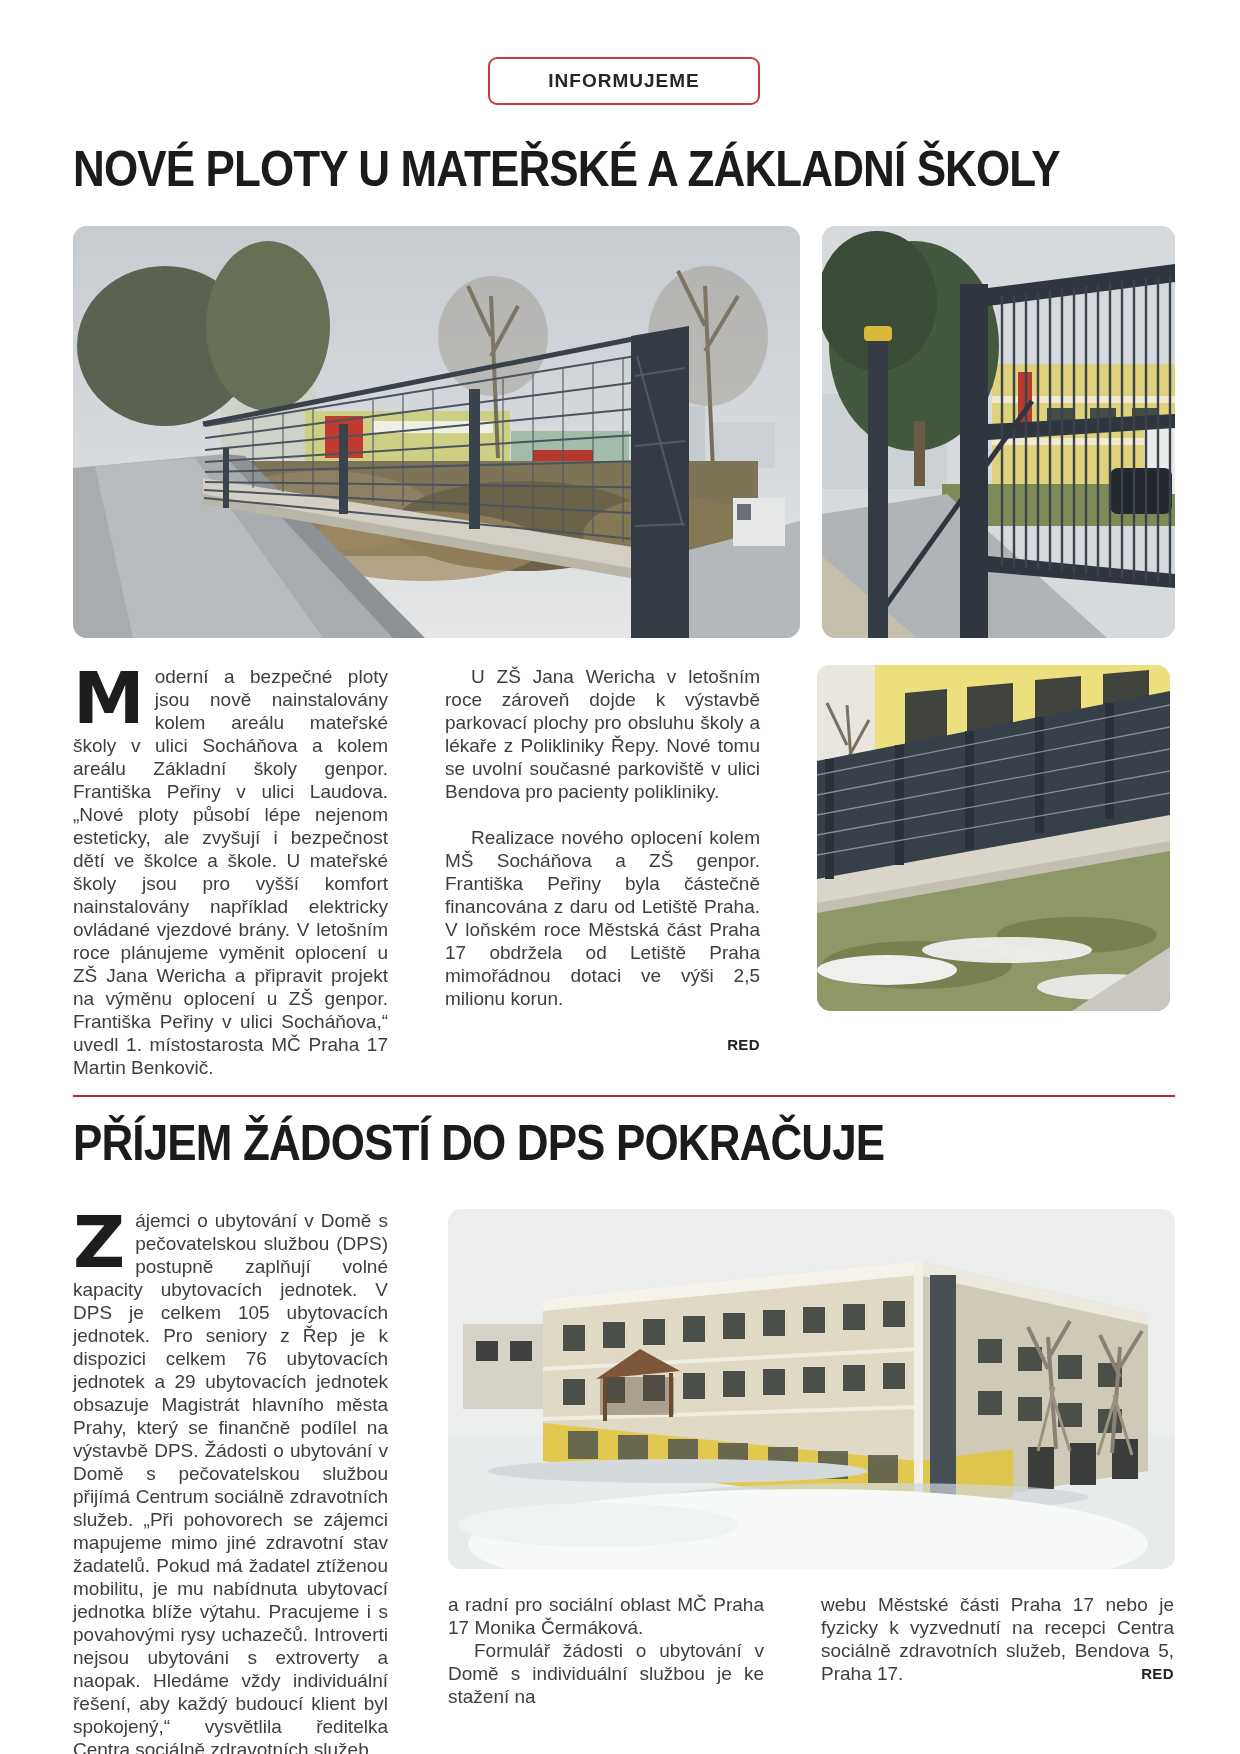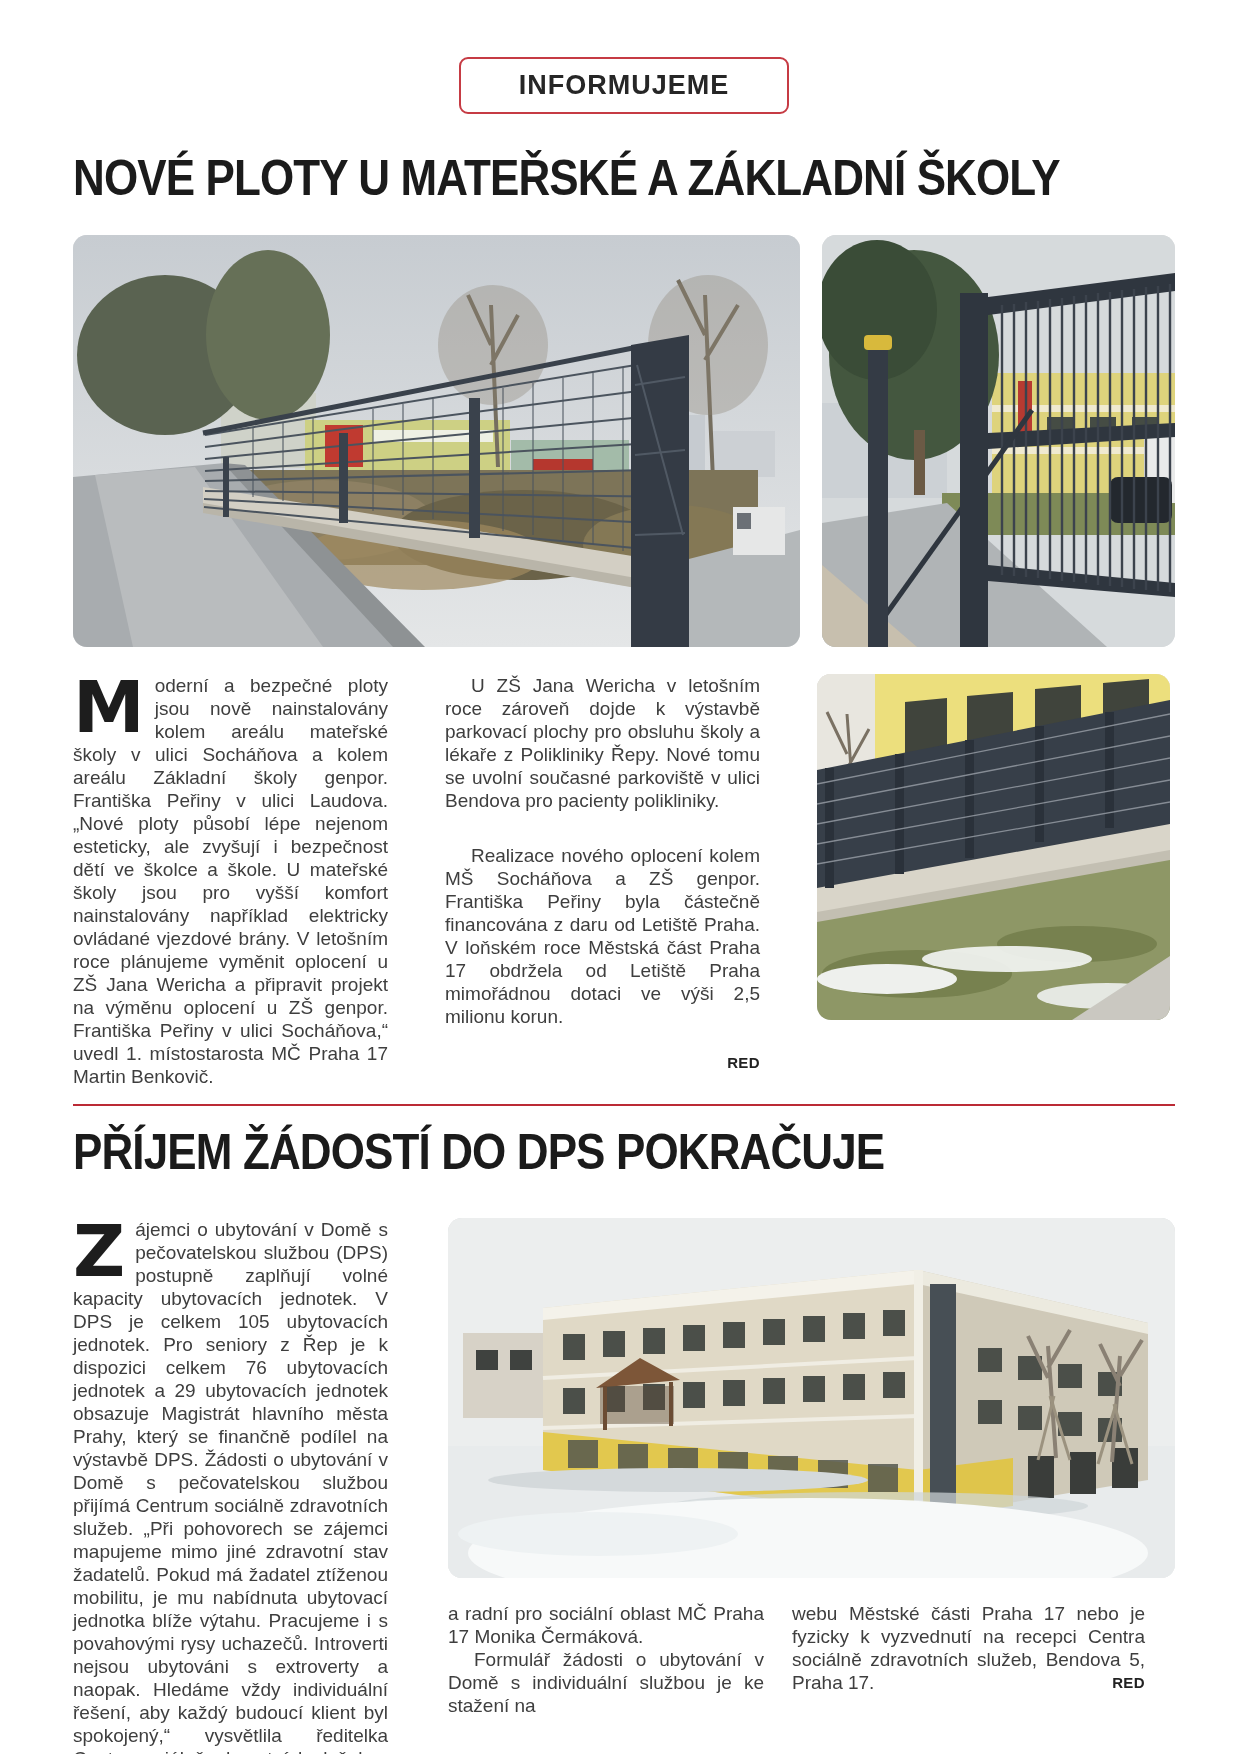--- a/index.html
+++ b/index.html
@@ -3,41 +3,41 @@
 <meta charset="utf-8">
 <style>
   html,body{margin:0;padding:0;background:#ffffff;}
   body{width:1240px;height:1754px;overflow:hidden;font-family:"Liberation Sans",sans-serif;}
   .page{position:relative;width:1240px;height:1754px;background:#fff;}
   .content{margin-left:73px;width:1102px;}
 
   
   .kicker-wrap{padding-top:57px;display:flex;justify-content:center;}
   .kicker{border:2px solid #c63b44;border-radius:9px;padding:11px 58px;
-          font-size:27px;font-weight:600;letter-spacing:1px;color:#262626;}
+          font-size:19px;font-weight:600;letter-spacing:1px;color:#262626;}
 
   
   .headline{margin:38px 0 0 0;font-size:50px;line-height:52px;font-weight:700;
             color:#1b1b1b;letter-spacing:-1px;transform:scaleX(.88);transform-origin:left center;white-space:nowrap;}
   .headline2{margin:20px 0 0 0;}
 
   
   .photo{border-radius:14px;overflow:hidden;background:#d8dadb;flex:none;}
   .photo svg{display:block;}
   .photos-row{display:flex;gap:22px;margin-top:31px;}
 
   
   .art1-grid{display:grid;grid-template-columns:315px 315px 353px;column-gap:57px;margin-top:27px;}
   .art2-grid{display:grid;grid-template-columns:315px 727px;column-gap:60px;margin-top:40px;}
-  .below-photo{display:grid;grid-template-columns:316px 353px;column-gap:28px;margin-top:24px;}
+  .below-photo{display:grid;grid-template-columns:316px 353px;column-gap:57px;margin-top:24px;}
 
   
   .body-p{margin:0;font-size:19px;line-height:23px;color:#3e3e3e;text-align:justify;}
   .body-p.indent{text-indent:26px;}
-  .body-p.gap-above{margin-top:32px;}
+  .body-p.gap-above{margin-top:23px;}
   .dropcap{float:left;font-family:"DejaVu Sans",sans-serif;font-weight:700;color:#1d1d1d;
            font-size:72px;line-height:58px;margin:4px 10px 0 0;}
   .attr{font-weight:700;font-size:15px;color:#222;letter-spacing:.4px;}
   .attr-line{text-align:right;margin-top:26px;}
   .attr-float{float:right;font-weight:700;font-size:15px;color:#222;letter-spacing:.4px;line-height:23px;}
 
   .divider{border:0;border-top:2px solid #bb2a35;margin:16px 0 0 0;}
 </style>
 </head>
 <body>

